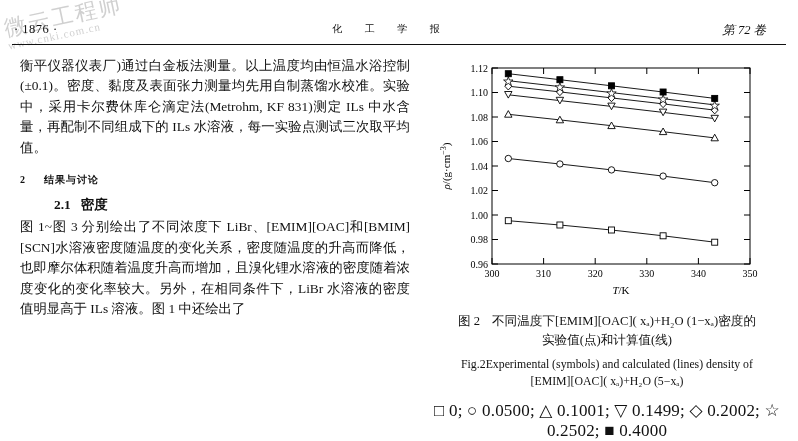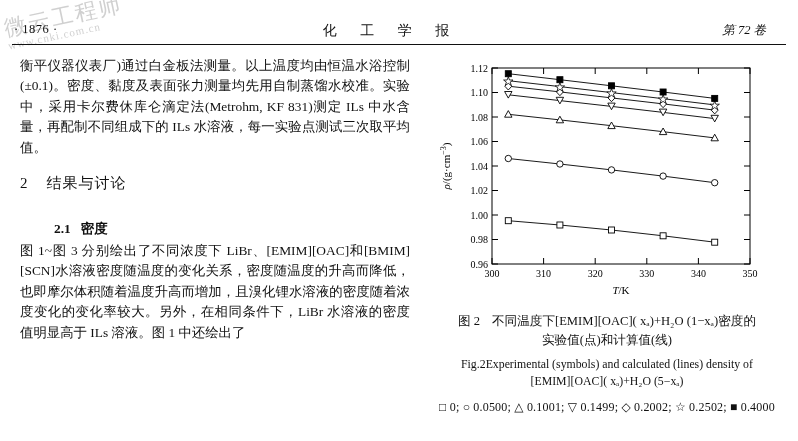--- a/index.html
+++ b/index.html
@@ -14,21 +14,21 @@
   .page{
     position:absolute;inset:0;
     padding:0;
   }
   
   .hdr{
     position:absolute;top:22px;left:0;right:16px;height:18px;
     font-size:12.5px;
   }
   .hdr .left{position:absolute;left:14px;top:0;letter-spacing:.5px;}
-  .hdr .center{position:absolute;left:0;right:0;text-align:center;letter-spacing:10px;font-size:14px;}
+  .hdr .center{position:absolute;left:0;right:0;text-align:center;letter-spacing:10px;font-size:10px;}
   .hdr .right{position:absolute;right:16px;top:0;font-size:12.5px;font-style:italic;}
   .rule{
     position:absolute;top:44px;left:12px;right:12px;height:1px;background:#111;
   }
   
   .watermark{
     position:absolute;left:6px;top:-6px;width:190px;height:64px;
     font-family:"Liberation Serif",serif;
     color:rgba(150,150,150,.45);
     font-size:22px;
@@ -40,21 +40,21 @@
   .watermark .sub{font-size:11px;letter-spacing:1px;display:block;margin-top:-4px;}
   
   .col-left{
     position:absolute;left:20px;top:56px;width:390px;
     font-size:13.4px;line-height:1.52;
     text-align:justify;
   }
   .col-left p{margin:0 0 0 0;text-indent:0;}
   .para-indent{text-indent:26px;}
   .sec-h1{
-    font-size:15px;font-weight:normal;margin:14px 0 24px 0;
+    font-size:10px;font-weight:bold;margin:14px 0 8px 0;
     letter-spacing:1px;
   }
   .sec-h1 .num{margin-right:18px;}
   .sec-h2{
     font-size:13.4px;font-weight:bold;margin:8px 0 2px 0;
   }
   .sec-h2 .num{margin-right:10px;margin-left:34px;}
   .col-right{
     position:absolute;left:430px;top:54px;width:354px;
   }
@@ -66,21 +66,21 @@
   .fig-caption{
     margin-top:8px;font-size:12.6px;line-height:1.5;text-align:center;
   }
   .fig-caption .lbl{margin-right:12px;}
   .fig-caption-en{
     margin-top:6px;font-size:11.8px;line-height:1.45;text-align:center;
     font-family:"Liberation Serif",serif;
   }
   .fig-caption-en .lbl{}
   .legend-line{
-    margin-top:10px;font-size:12px;text-align:center;letter-spacing:.2px;
+    margin-top:10px;font-size:17px;text-align:center;letter-spacing:.2px;
   }
 </style>
 </head>
 <body>
 
 <div class="page">
 
   <div class="watermark">
     <span>微云工程师</span>
     <span class="sub">www.cnki.com.cn</span>

